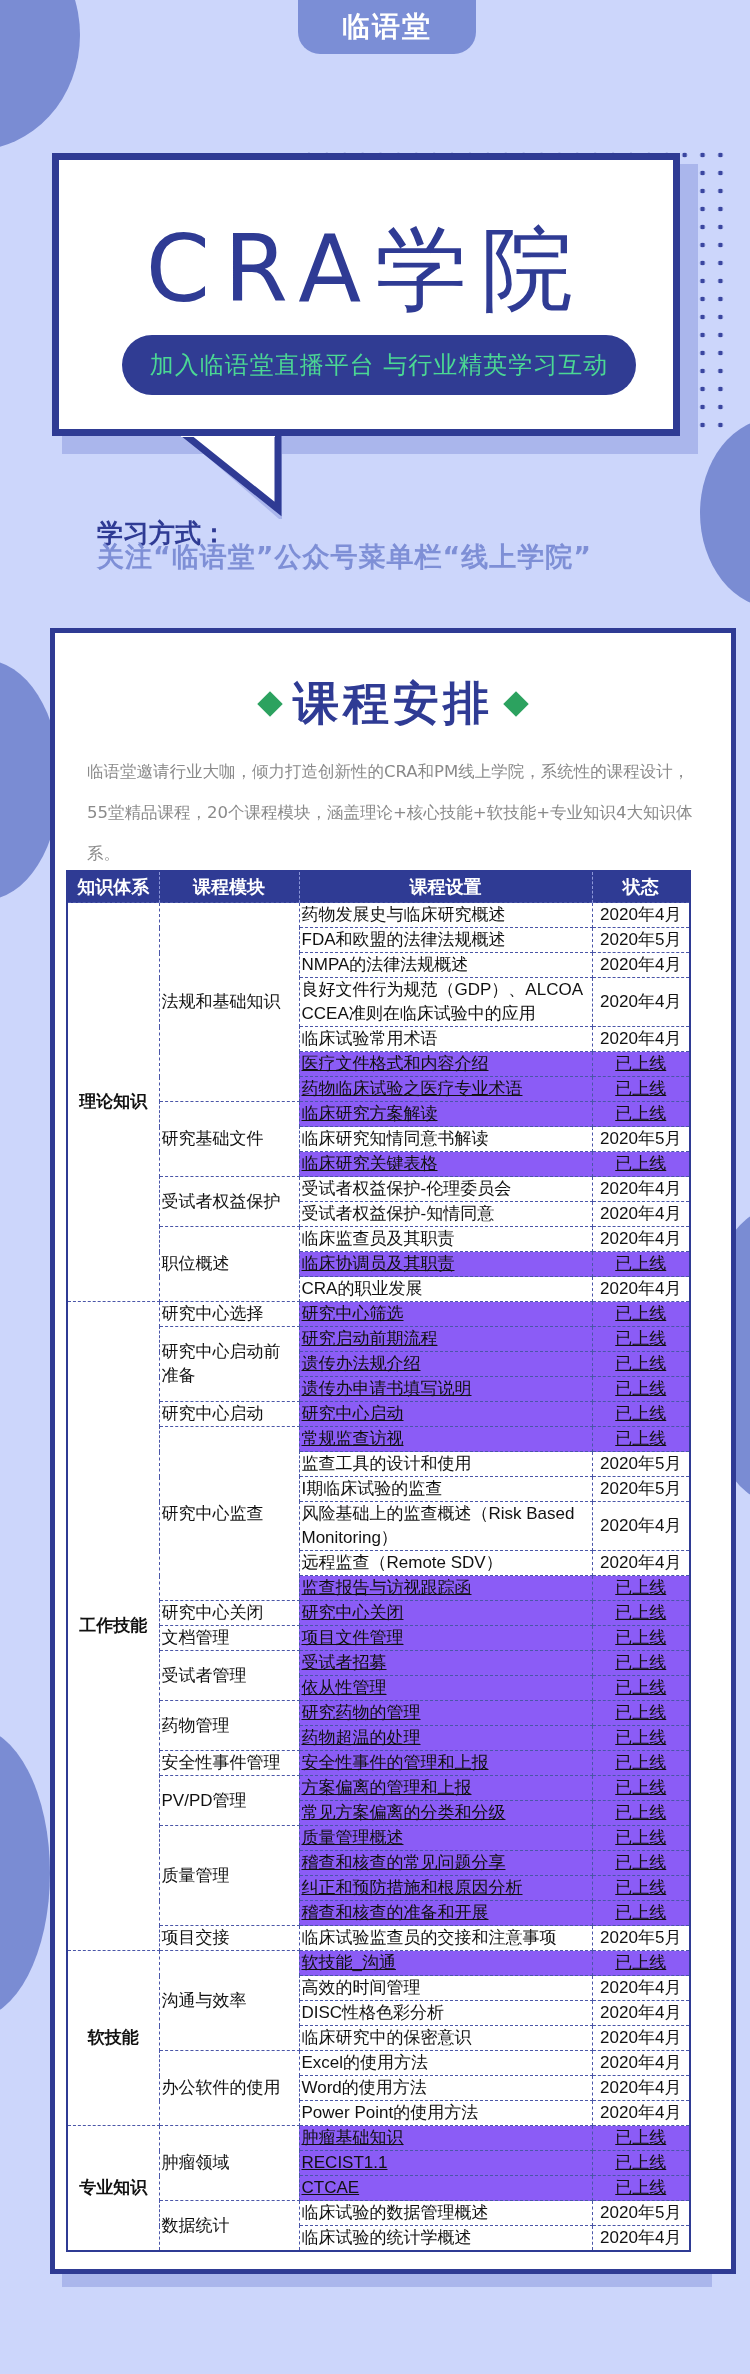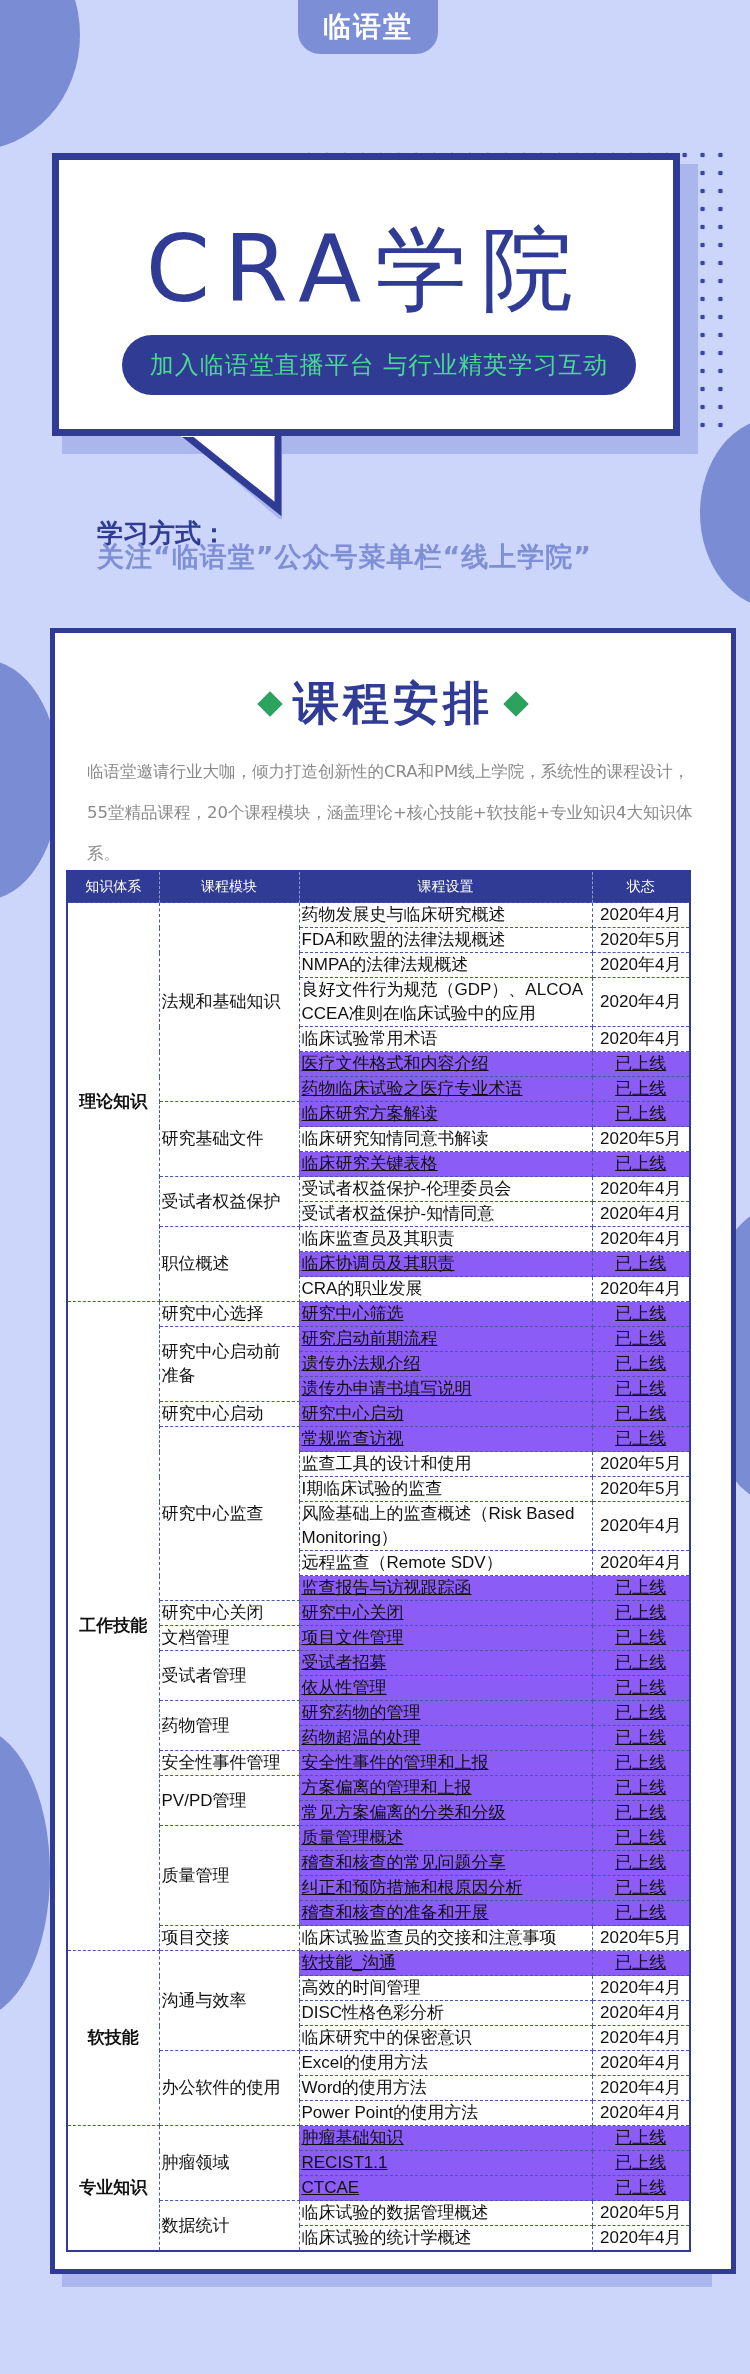--- a/index.html
+++ b/index.html
@@ -1,35 +1,35 @@
 <!DOCTYPE html>
 <html><head>
 <meta charset="utf-8">
 <style>
   html,body{margin:0;padding:0;}
   body{width:750px;height:2374px;background:#ccd6fb;position:relative;overflow:hidden;font-family:"DejaVu Sans","Liberation Sans",sans-serif;}
   .circle{position:absolute;border-radius:50%;background:#7a8cd3;}
-  .logo-tab{position:absolute;left:298px;top:0;width:140px;height:54px;background:#7b8ed6;border-radius:0 0 22px 22px;display:flex;align-items:center;justify-content:center;color:#fff;font-size:28px;font-weight:bold;letter-spacing:2px;}
+  .logo-tab{position:absolute;left:298px;top:0;width:178px;height:54px;background:#7b8ed6;border-radius:0 0 22px 22px;display:flex;align-items:center;justify-content:center;color:#fff;font-size:28px;font-weight:bold;letter-spacing:2px;}
   .dots{position:absolute;left:300px;top:146px;width:430px;height:290px;
     background-image:radial-gradient(circle,#3a46a0 2.3px,transparent 2.6px);
     background-size:17.9px 18px;background-position:0 0;}
   .hero-shadow{position:absolute;left:62px;top:164px;width:636px;height:290px;background:#aab6ec;}
   .hero{position:absolute;left:52px;top:153px;width:628px;height:283px;background:#fff;border:7px solid #2f3b94;box-sizing:border-box;}
   .hero-title{position:absolute;left:0;right:12px;top:48px;text-align:center;font-size:92px;color:#2f3b94;letter-spacing:14px;font-family:"DejaVu Sans",sans-serif;font-weight:normal;padding-left:13px;}
   .hero-pill{position:absolute;left:63px;top:175px;width:514px;height:60px;border-radius:30px;background:#303c93;color:#4bd894;font-size:24px;display:flex;align-items:center;justify-content:center;letter-spacing:1px;}
   .tail{position:absolute;left:178px;top:429px;width:104px;height:90px;}
   .learn-h{position:absolute;left:97px;top:516px;font-size:26px;color:#2f3b94;font-weight:bold;}
   .learn-v{position:absolute;left:97px;top:539px;font-size:27px;color:#7e8fd6;font-weight:bold;letter-spacing:1px;}
   .card-shadow{position:absolute;left:62px;top:644px;width:650px;height:1643px;background:#aab6ec;}
   .card{position:absolute;left:50px;top:628px;width:686px;height:1646px;background:#fff;border:5px solid #2f3b94;box-sizing:border-box;}
   .sec-title{position:absolute;left:0;right:0;top:40px;text-align:center;font-size:46px;font-weight:bold;color:#2f3b94;display:flex;align-items:center;justify-content:center;gap:14px;letter-spacing:4px;}
   .diamond{display:inline-block;width:18px;height:18px;background:#2ca25f;transform:rotate(45deg);}
   .intro{position:absolute;left:32px;right:32px;top:118px;font-size:16.5px;line-height:41px;color:#8a8a8a;}
   table.sched{position:absolute;left:11px;top:237px;width:623px;border-collapse:collapse;table-layout:fixed;font-family:"Liberation Sans","DejaVu Sans",sans-serif;border:2px solid #2f3b94;}
-  table.sched th{background:#2f3b94;color:#fff;font-size:14px;height:30px;font-weight:normal;border-right:1px dashed #8c97d8;padding:0;}
+  table.sched th{background:#2f3b94;color:#fff;font-size:18px;height:30px;font-weight:bold;border-right:1px dashed #8c97d8;padding:0;}
   table.sched td{border:1px dashed #4a56a8;font-size:17px;color:#111;height:24px;padding:0 2px;line-height:24px;}
   td.sys{font-weight:bold;text-align:center;font-size:17px;}
   td.mod{font-weight:normal;font-size:17px;padding-left:3px;line-height:26px;}
   td.course{white-space:normal;}
   td.status{text-align:center;font-size:17px;}
   tr.live td.course, tr.live td.status{background:#8b5cf6;text-decoration:underline;}
   td.tall{height:48px;line-height:24px;}
 </style>
 </head>
 <body>

